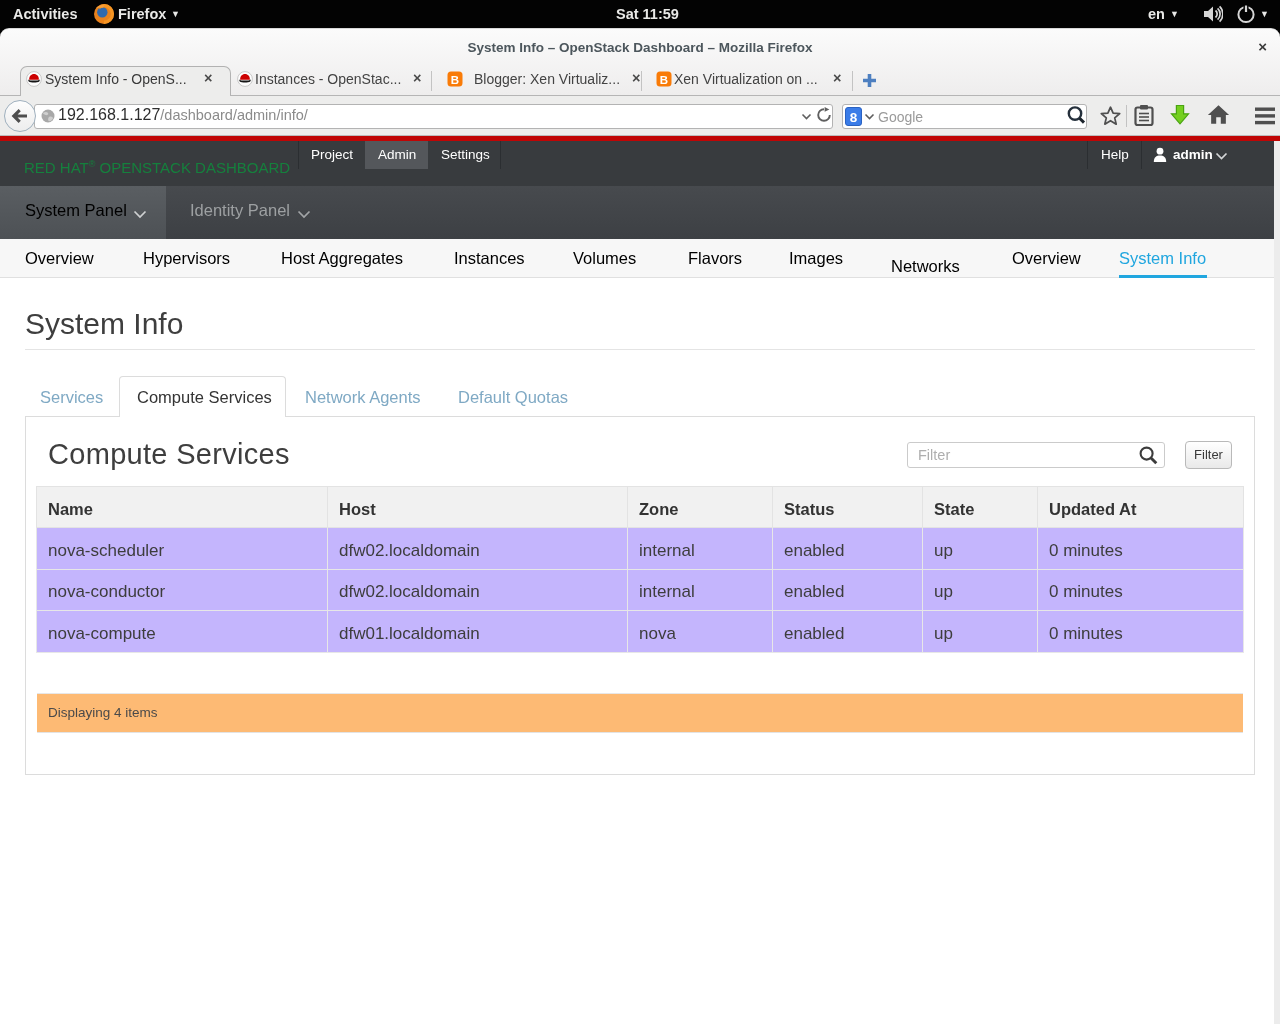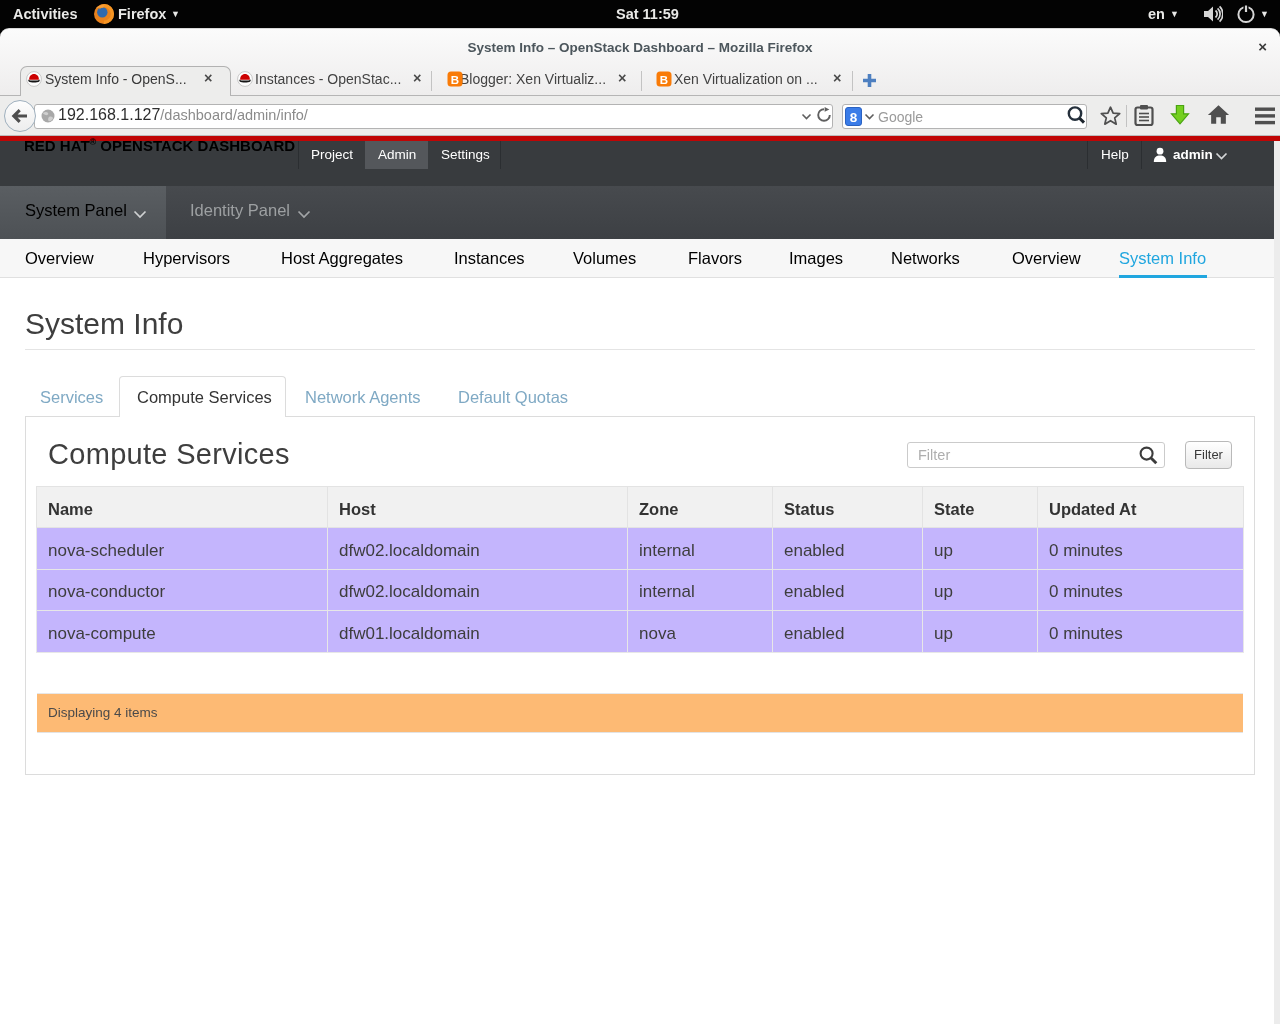--- a/index.html
+++ b/index.html
@@ -31,21 +31,21 @@
 #urlfield { position:absolute; left:34px; top:104px; width:799px; height:25px; background:#fff;
   border:1px solid #b3b3b3; border-radius:3px; z-index:2; }
 #urltext { position:absolute; left:58px; top:106px; font-size:15px; color:#2e2e2e; z-index:3; }
 #urltext .gray { color:#8b8b8b; }
 #searchfield { position:absolute; left:842px; top:104px; width:245px; height:25px; background:#fff;
   border:1px solid #b3b3b3; border-radius:3px; z-index:2; }
 
 #redline { position:absolute; left:0; top:136px; width:1280px; height:5px; background:#c00505; }
 
 #hdr1 { position:absolute; left:0; top:141px; width:1280px; height:45px; background:#383b3e; }
-#logo { position:absolute; left:24px; top:137px; color:#000000; font-weight:bold; font-size:15px; letter-spacing:0; }
+#logo { position:absolute; left:24px; top:159px; color:#15803d; font-weight:normal; font-size:15px; letter-spacing:0; }
 .h1link { position:absolute; top:141px; height:28px; line-height:28px; color:#fff; font-size:13.5px; text-align:center; }
 #adminbox { position:absolute; left:365px; top:141px; width:63px; height:28px; background:#54575b; }
 .h1sep { position:absolute; top:141px; width:1px; height:28px; background:#2b2e31; }
 
 #hdr2 { position:absolute; left:0; top:186px; width:1280px; height:53px;
   background:linear-gradient(#474a4e,#3d4044); }
 #spbox { position:absolute; left:0; top:186px; width:166px; height:53px;
   background:linear-gradient(#5a5e62,#4d5155); }
 #sptext { position:absolute; left:25px; top:201px; font-size:16.5px; color:#000000; }
 #iptext { position:absolute; left:190px; top:201px; font-size:16.5px; color:#9da0a2; }
@@ -100,21 +100,21 @@
 
 <div id="tab1box"></div>
 <div class="tab" style="left:20px; width:212px;">
   <span class="ttl" style="left:25px; color:#3a3a3a;">System Info - OpenS...</span>
   <span class="cls" style="left:184px;">×</span>
 </div>
 <div class="tab" style="left:231px; width:200px;">
   <span class="ttl" style="left:24px;">Instances - OpenStac...</span>
   <span class="cls" style="left:182px;">×</span>
 </div>
-<div class="tab" style="left:436px; width:200px;">
+<div class="tab" style="left:450px; width:200px;">
   <span class="ttl" style="left:24px;">Blogger: Xen Virtualiz...</span>
   <span class="cls" style="left:182px;">×</span>
 </div>
 <div class="tab" style="left:650px; width:200px;">
   <span class="ttl" style="left:24px;">Xen Virtualization on ...</span>
   <span class="cls" style="left:183px;">×</span>
 </div>
 <div class="tabsep" style="left:431px;"></div>
 <div class="tabsep" style="left:641px;"></div>
 <div class="tabsep" style="left:852px;"></div>
@@ -146,21 +146,21 @@
 <div id="iptext">Identity Panel</div>
 
 <div id="navrow"></div>
 <span class="nrlink" style="left:25px;">Overview</span>
 <span class="nrlink" style="left:143px;">Hypervisors</span>
 <span class="nrlink" style="left:281px;">Host Aggregates</span>
 <span class="nrlink" style="left:454px;">Instances</span>
 <span class="nrlink" style="left:573px;">Volumes</span>
 <span class="nrlink" style="left:688px;">Flavors</span>
 <span class="nrlink" style="left:789px;">Images</span>
-<span class="nrlink" style="left:891px;">Networks</span>
+<span class="nrlink" style="left:891px;margin-top:8px;">Networks</span>
 <span class="nrlink" style="left:1012px;">Overview</span>
 <span class="nrlink" id="nrsysinfo" style="left:1119px;">System Info</span>
 <div id="nrunderline"></div>
 
 <div id="h1si">System Info</div>
 <div id="hr1"></div>
 <span class="ctab" style="left:40px;">Services</span>
 <div id="acttab">
     <span>Compute Services</span>
   </div>

